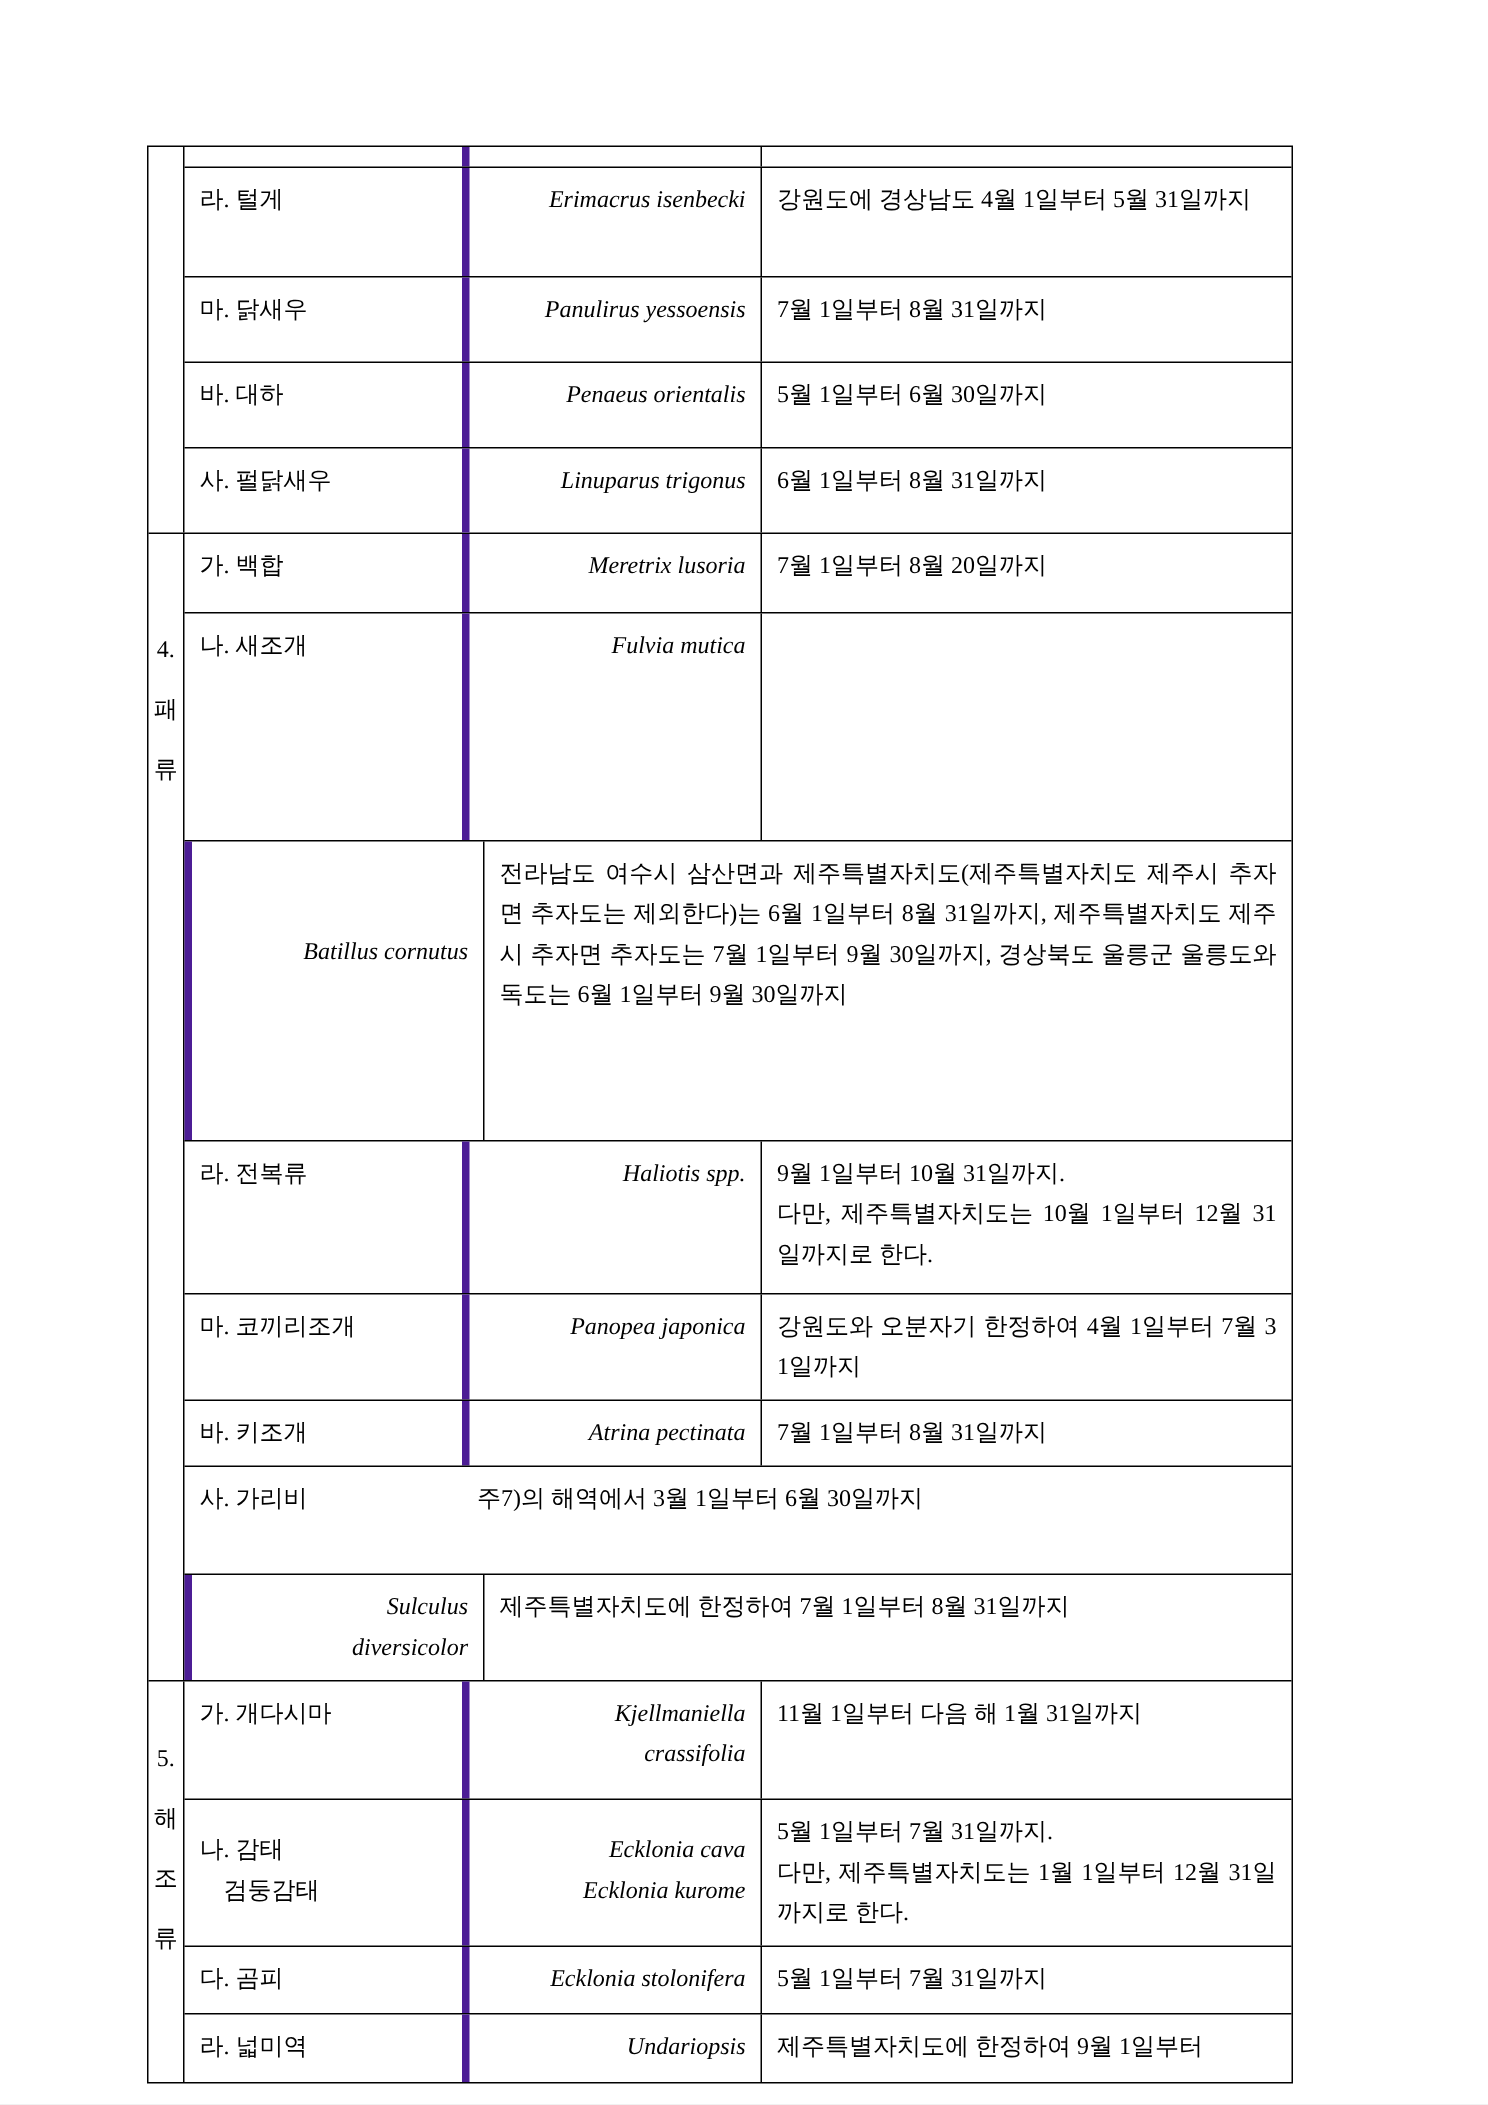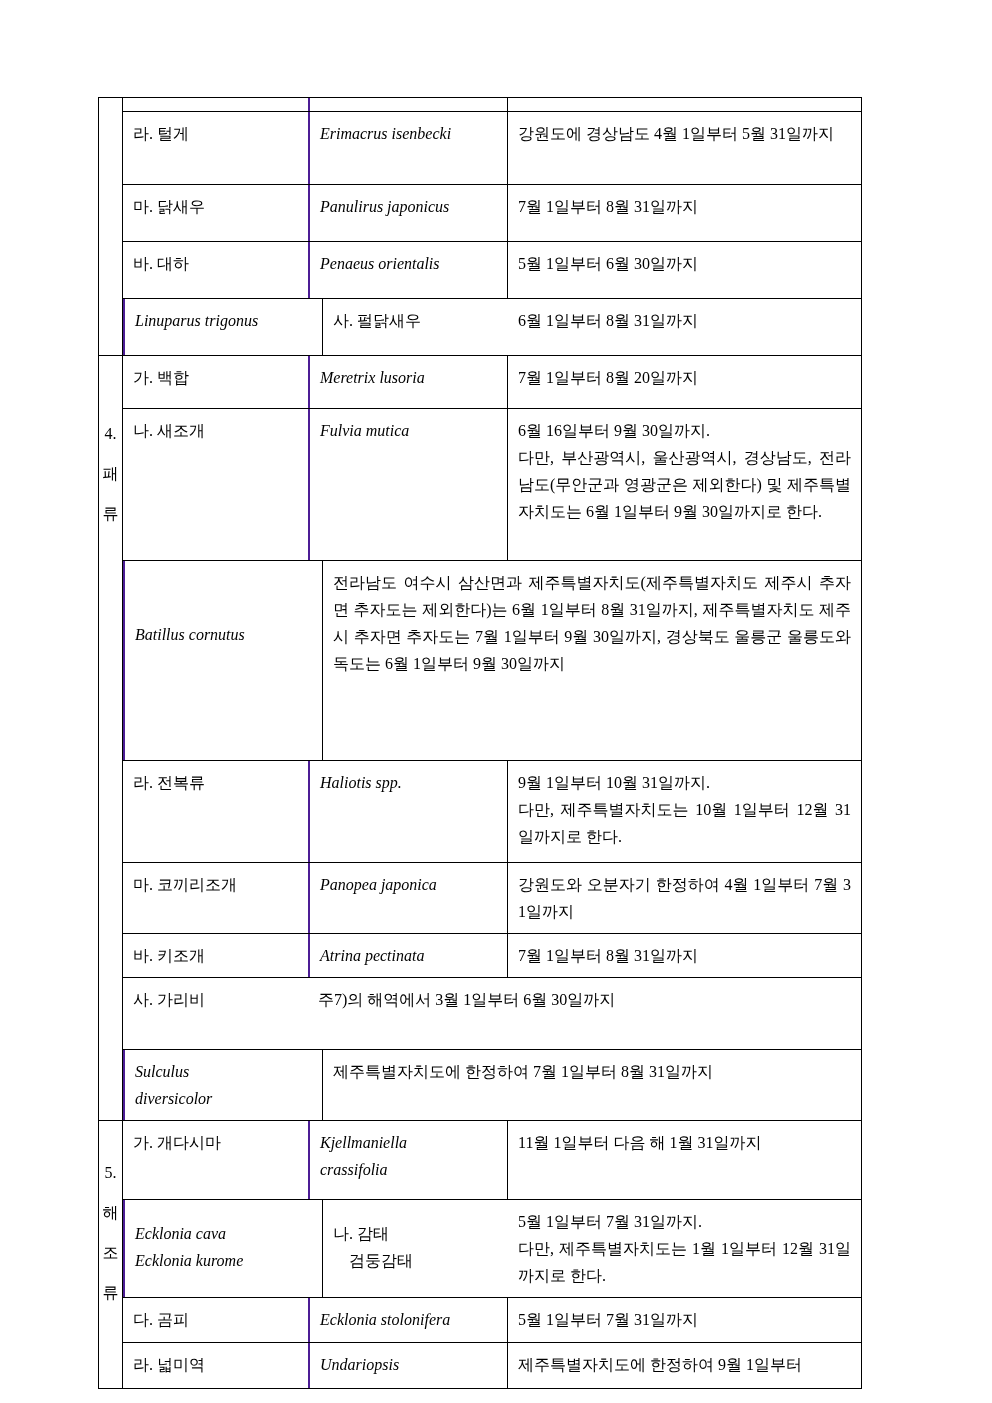--- a/index.html
+++ b/index.html
@@ -38,24 +38,25 @@
   .row + .row { border-top: 1px solid #000; }
   .cell {
     font-size: 16px;
     line-height: 27px;
     padding: 8px 10px;
     white-space: pre-wrap;
   }
   .cell.name  { width: 185px; flex: 0 0 185px; }
   .cell.sci   {
     width: 200px; flex: 0 0 200px;
-    border-left: 2px solid #4c1d95;
+    border-left: 5px solid #4c1d95;
     border-right: 1px solid #000;
     font-style: italic;
     white-space: pre-line;
+    text-align: right;
   }
   .cell.period {
     flex: 1;
     text-align: justify;
     word-break: break-all;
     white-space: pre-line;
   }
   .row.thin { min-height: 13px; }
   .row.thin .cell { padding: 0; }
 </style>
@@ -73,51 +74,49 @@
           <div class="cell sci"></div>
           <div class="cell period"></div>
         </div>
         <div class="row" style="min-height:73px">
           <div class="cell name">라. 털게</div>
           <div class="cell sci">Erimacrus isenbecki</div>
           <div class="cell period">강원도에 경상남도 4월 1일부터 5월 31일까지</div>
         </div>
         <div class="row" style="min-height:57px">
           <div class="cell name">마. 닭새우</div>
-          <div class="cell sci">Panulirus japonicus</div>
+          <div class="cell sci">Panulirus yessoensis</div>
           <div class="cell period">7월 1일부터 8월 31일까지</div>
         </div>
         <div class="row" style="min-height:57px">
           <div class="cell name">바. 대하</div>
           <div class="cell sci">Penaeus orientalis</div>
           <div class="cell period">5월 1일부터 6월 30일까지</div>
         </div>
         <div class="row" style="min-height:57px">
+          <div class="cell name">사. 펄닭새우</div>
           <div class="cell sci">Linuparus trigonus</div>
-          <div class="cell name">사. 펄닭새우</div>
           <div class="cell period">6월 1일부터 8월 31일까지</div>
         </div>
       </div>
     </div>
 
     <div class="cat">
       <div class="cat-label" style="padding-top:58px">4.
 패
 류</div>
       <div class="rows">
         <div class="row" style="min-height:52px">
           <div class="cell name">가. 백합</div>
           <div class="cell sci">Meretrix lusoria</div>
           <div class="cell period">7월 1일부터 8월 20일까지</div>
         </div>
         <div class="row" style="min-height:152px">
           <div class="cell name">나. 새조개</div>
           <div class="cell sci">Fulvia mutica</div>
-          <div class="cell period">6월 16일부터 9월 30일까지.
-다만, 부산광역시, 울산광역시, 경상남도, 전라남도(무안군과 영광군은 제외한다) 및 제주특별자치도는 6월 1일부터 9월 30일까지로 한다.</div>
         </div>
         <div class="row" style="min-height:200px">
           <div class="cell sci" style="padding-top:60px">Batillus cornutus</div>
           <div class="cell period">전라남도 여수시 삼산면과 제주특별자치도(제주특별자치도 제주시 추자면 추자도는 제외한다)는 6월 1일부터 8월 31일까지, 제주특별자치도 제주시 추자면 추자도는 7월 1일부터 9월 30일까지, 경상북도 울릉군 울릉도와 독도는 6월 1일부터 9월 30일까지</div>
         </div>
         <div class="row" style="min-height:102px">
           <div class="cell name">라. 전복류</div>
           <div class="cell sci">Haliotis spp.</div>
           <div class="cell period">9월 1일부터 10월 31일까지.
 다만, 제주특별자치도는 10월 1일부터 12월 31일까지로 한다.</div>
@@ -150,24 +149,24 @@
 조
 류</div>
       <div class="rows">
         <div class="row" style="min-height:78px">
           <div class="cell name">가. 개다시마</div>
           <div class="cell sci">Kjellmaniella
 crassifolia</div>
           <div class="cell period">11월 1일부터 다음 해 1월 31일까지</div>
         </div>
         <div class="row" style="min-height:97px">
+          <div class="cell name" style="padding-top:20px">나. 감태
+    검둥감태</div>
           <div class="cell sci" style="padding-top:20px">Ecklonia cava
 Ecklonia kurome</div>
-          <div class="cell name" style="padding-top:20px">나. 감태
-    검둥감태</div>
           <div class="cell period">5월 1일부터 7월 31일까지.
 다만, 제주특별자치도는 1월 1일부터 12월 31일까지로 한다.</div>
         </div>
         <div class="row" style="min-height:45px">
           <div class="cell name">다. 곰피</div>
           <div class="cell sci">Ecklonia stolonifera</div>
           <div class="cell period">5월 1일부터 7월 31일까지</div>
         </div>
         <div class="row" style="min-height:46px">
           <div class="cell name">라. 넓미역</div>

